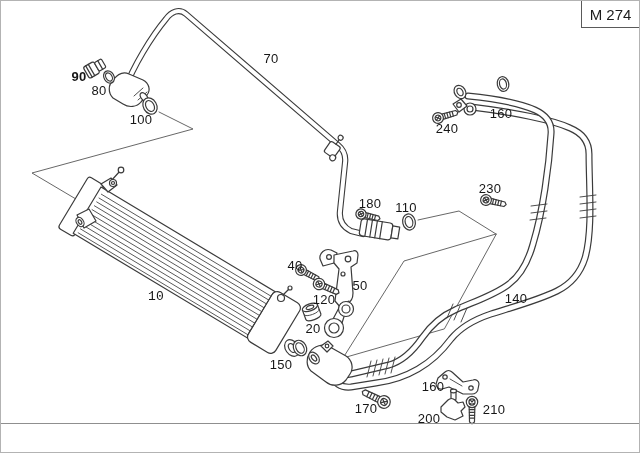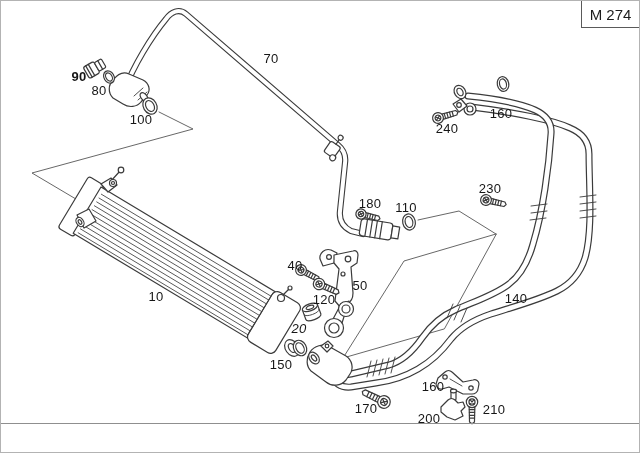--- a/index.html
+++ b/index.html
@@ -207,24 +207,24 @@
 
 <div class="callout" style="left: 270px; top: 57px;">70</div>
     <div class="callout" style="left: 78px; top: 75px; font-weight: bold;">90</div>
     <div class="callout" style="left: 98px; top: 89px;">80</div>
     <div class="callout" style="left: 140px; top: 118px;">100</div>
     <div class="callout" style="left: 500px; top: 68px; margin-top: 44px;">160</div>
     <div class="callout" style="left: 446px; top: 127px;">240</div>
     <div class="callout" style="left: 489px; top: 187px;">230</div>
     <div class="callout" style="left: 369px; top: 202px;">180</div>
     <div class="callout" style="left: 405px; top: 206px;">110</div>
-    <div class="callout" style="left: 155px; top: 295px;">10</div>
+    <div class="callout" style="left: 155px; top: 295px; font-family: Liberation Mono, monospace;">10</div>
     <div class="callout" style="left: 294px; top: 264px;">40</div>
     <div class="callout" style="left: 359px; top: 284px;">50</div>
     <div class="callout" style="left: 323px; top: 298px;">120</div>
-    <div class="callout" style="left: 298px; top: 327px; font-style: italic;">20</div>
+    <div class="callout" style="left: 312px; top: 327px;">20</div>
     <div class="callout" style="left: 280px; top: 363px;">150</div>
     <div class="callout" style="left: 515px; top: 297px;">140</div>
     <div class="callout" style="left: 432px; top: 385px;">160</div>
     <div class="callout" style="left: 365px; top: 407px;">170</div>
     <div class="callout" style="left: 428px; top: 417px;">200</div>
     <div class="callout" style="left: 493px; top: 408px;">210</div>
   </div>
 
 </body></html>

